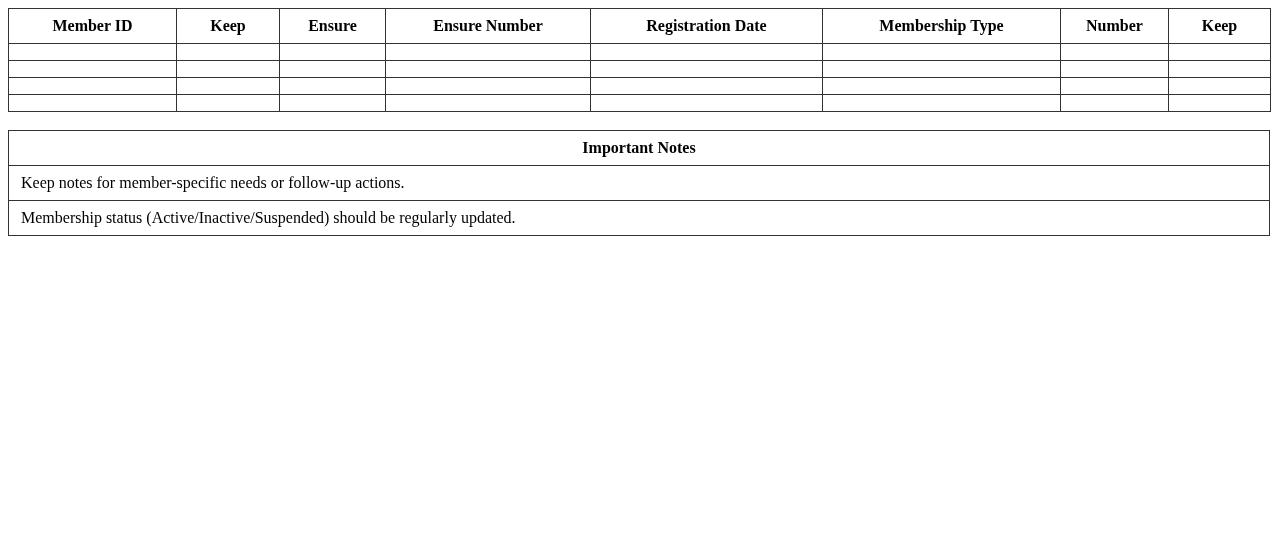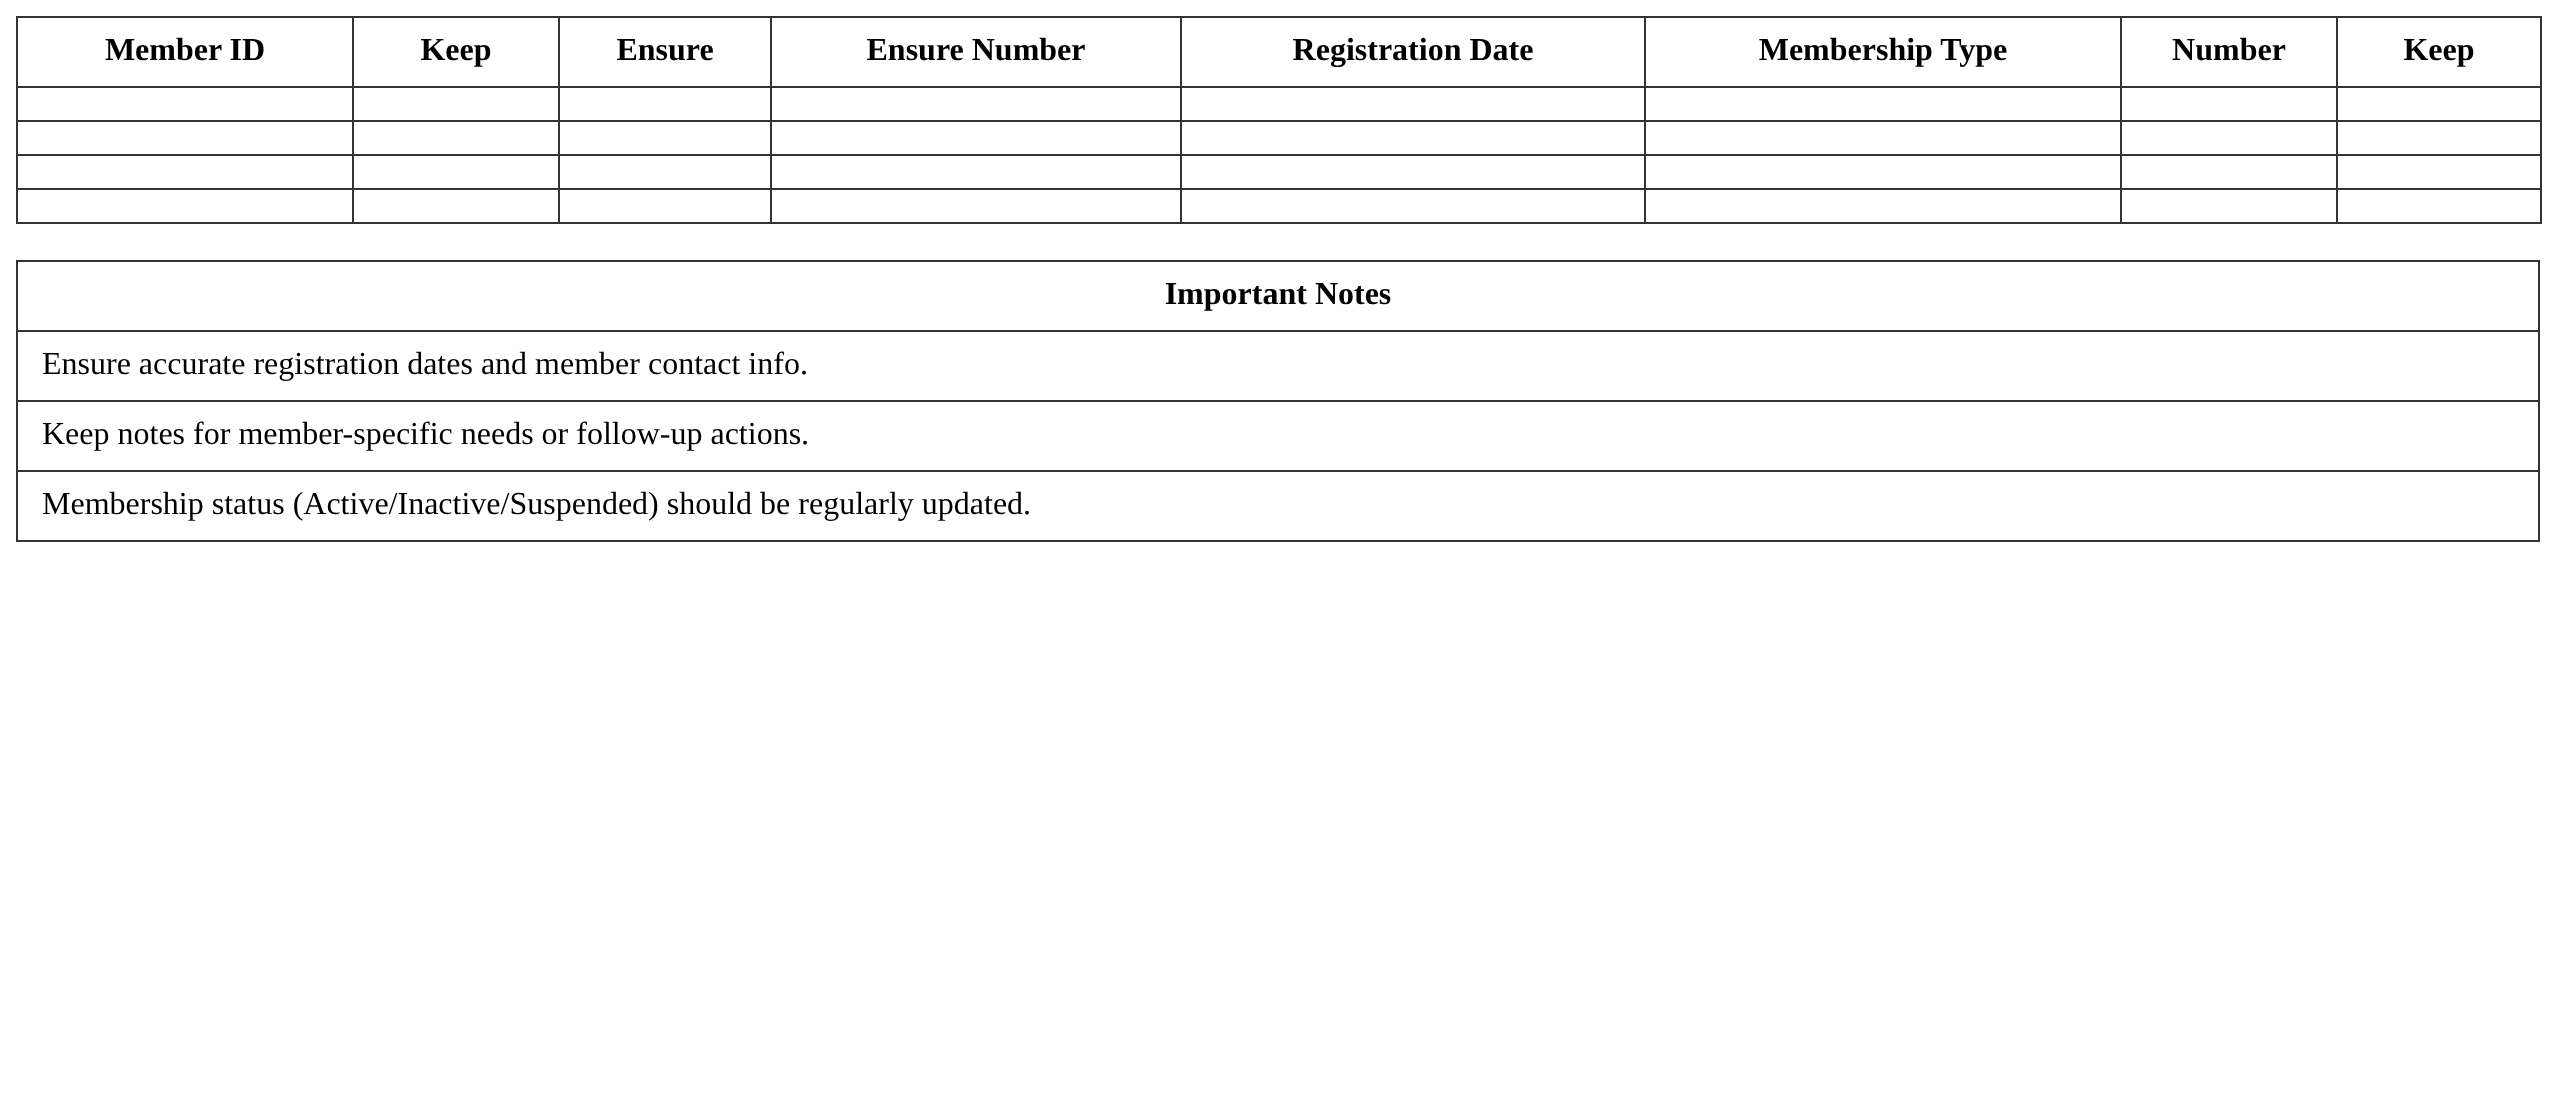--- a/index.html
+++ b/index.html
@@ -94,22 +94,19 @@
 </table>
 
 <table id="notes">
   <thead>
     <tr>
       <th>Important Notes</th>
     </tr>
   </thead>
   <tbody>
     <tr>
-        <td>Ensure accurate registration dates and member contact info.</td>
-      </tr>
-    <tr>
         <td>Keep notes for member-specific needs or follow-up actions.</td>
       </tr>
     <tr>
         <td>Membership status (Active/Inactive/Suspended) should be regularly updated.</td>
       </tr>
   </tbody>
 </table>
 
 </body></html>

